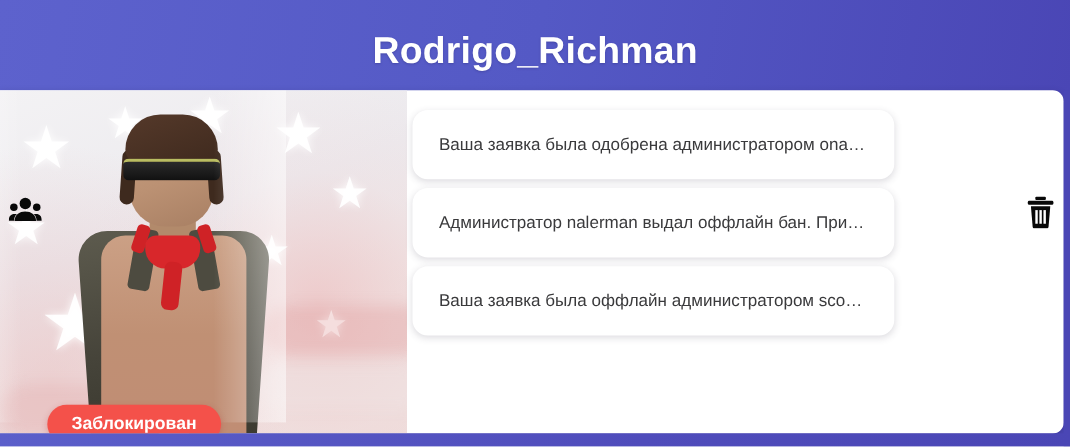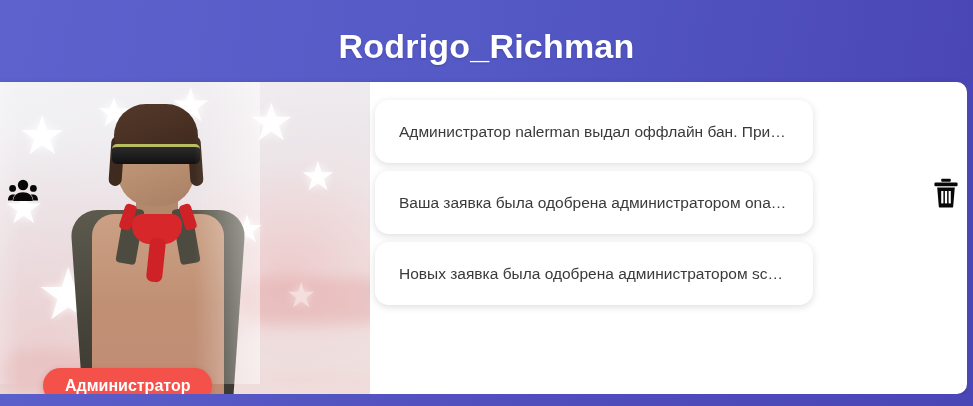--- a/index.html
+++ b/index.html
@@ -373,43 +373,43 @@
         <div class="char-bandana"></div>
         <div class="char-bandana-tail"></div>
         <div class="char-head"></div>
         <div class="char-sideburn-l"></div>
         <div class="char-sideburn-r"></div>
         <div class="char-hair"></div>
         <div class="char-glasses"></div>
       </div>
       <div class="char-fade"></div>
 
-      <div class="status-badge">Администратор</div>
+      <div class="status-badge">Заблокирован</div>
     </div>
 
     <div class="group-icon">
       <svg viewBox="0 0 30 24" width="30" height="24" aria-hidden="true">
         <circle cx="15" cy="7" r="5.2" fill="#080808"></circle>
         <path d="M5.2 23 C5.2 17.2 9.6 14.2 15 14.2 C20.4 14.2 24.8 17.2 24.8 23 Z" fill="#080808"></path>
         <circle cx="4.6" cy="10.4" r="3.4" fill="#080808"></circle>
         <path d="M0 22.6 C0 18.6 2 16.6 5 16.6 L7.4 16.6 C5.6 18 4.8 20.2 4.8 22.6 Z" fill="#080808"></path>
         <circle cx="25.4" cy="10.4" r="3.4" fill="#080808"></circle>
         <path d="M30 22.6 C30 18.6 28 16.6 25 16.6 L22.6 16.6 C24.4 18 25.2 20.2 25.2 22.6 Z" fill="#080808"></path>
       </svg>
     </div>
 
     <div class="notif-list">
       <div class="notif-card">
+        <span class="notif-text">Ваша заявка была одобрена администратором ona…</span>
+      </div>
+      <div class="notif-card">
         <span class="notif-text">Администратор nalerman выдал оффлайн бан. При…</span>
       </div>
       <div class="notif-card">
-        <span class="notif-text">Ваша заявка была одобрена администратором ona…</span>
-      </div>
-      <div class="notif-card">
-        <span class="notif-text">Новых заявка была одобрена администратором sco…</span>
+        <span class="notif-text">Ваша заявка была оффлайн администратором sco…</span>
       </div>
     </div>
 
     <div class="trash-icon">
       <svg viewBox="0 0 26 30" width="26" height="30" aria-hidden="true">
         <rect x="8.2" y="0.8" width="9.6" height="3" rx="1" fill="#080808"></rect>
         <rect x="1.4" y="4.6" width="23.2" height="3.6" rx="1.2" fill="#080808"></rect>
         <path d="M4.2 9.6 L21.8 9.6 L20.2 28.4 C20.1 29.2 19.5 29.6 18.8 29.6 L7.2 29.6 C6.5 29.6 5.9 29.2 5.8 28.4 Z" fill="#080808"></path>
         <rect x="8.2" y="13" width="2.2" height="12.4" fill="#ffffff"></rect>
         <rect x="11.9" y="13" width="2.2" height="12.4" fill="#ffffff"></rect>

